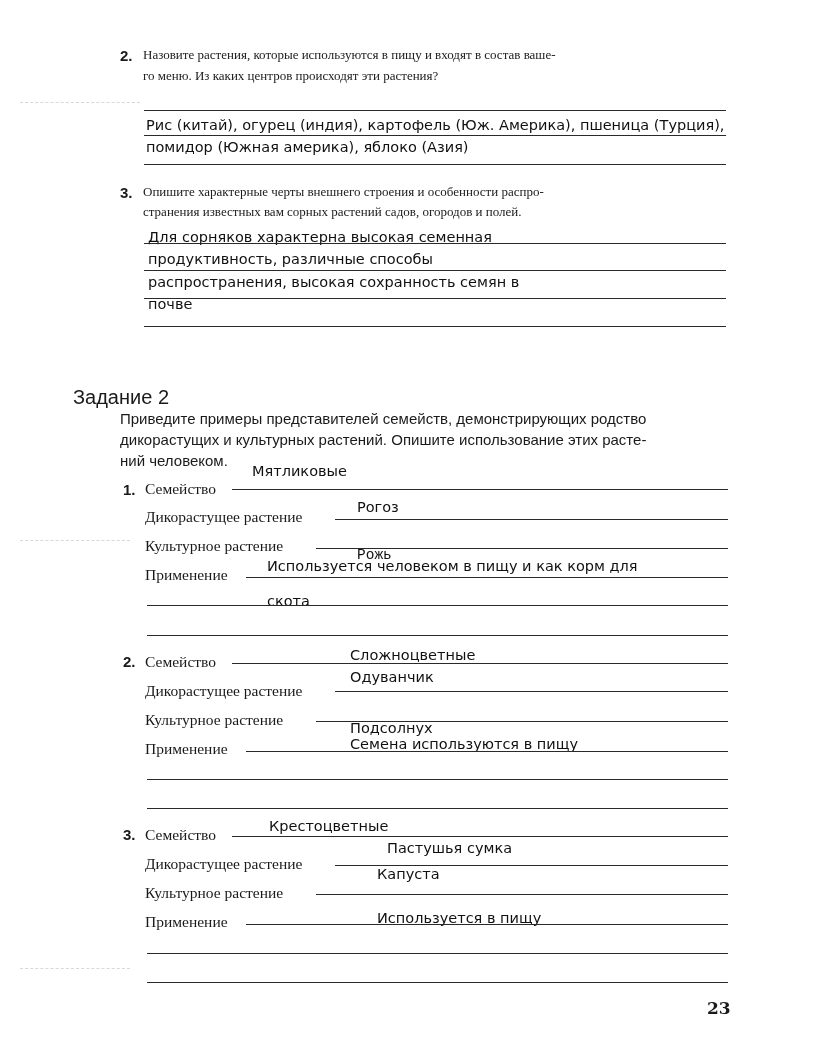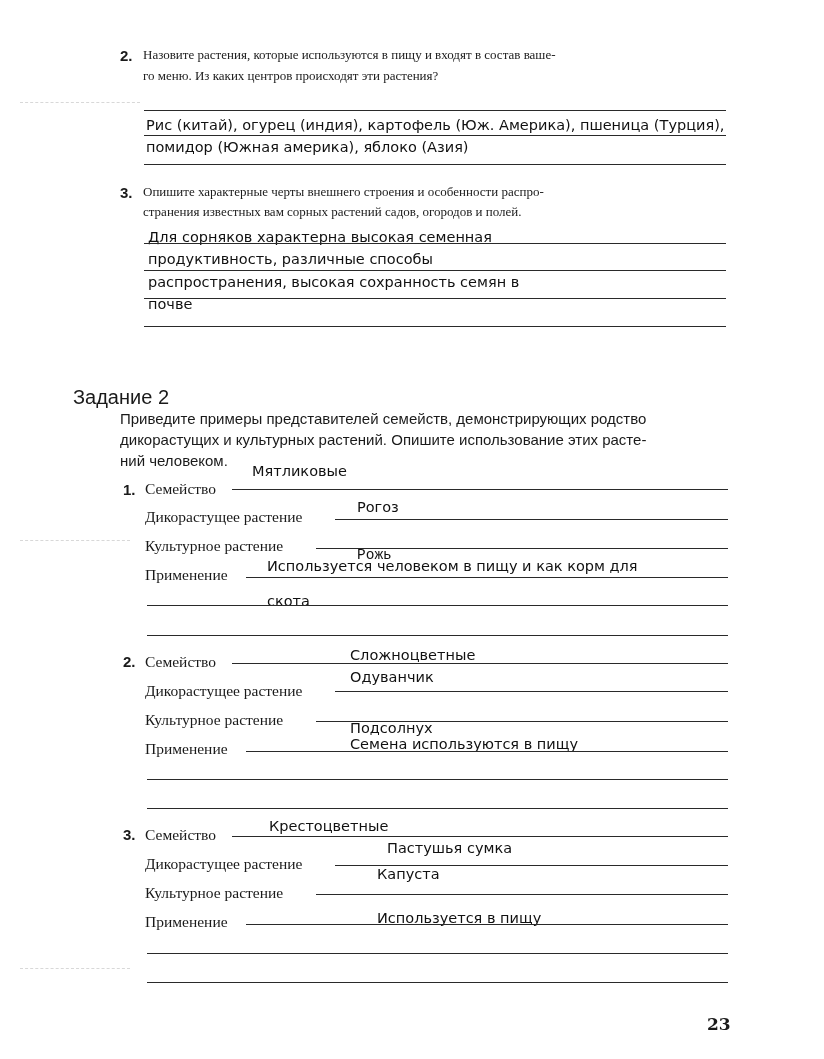--- a/index.html
+++ b/index.html
@@ -5,21 +5,21 @@
   html, body { margin: 0; padding: 0; background: #ffffff; }
   body { width: 824px; height: 1059px; position: relative; overflow: hidden; color: #1a1a1a; }
   .abs { position: absolute; }
   .line { position: absolute; height: 0; border-top: 1.3px solid #2a2a2a; }
   .qnum { font-family: "Liberation Sans", sans-serif; font-weight: bold; font-size: 15px; }
   .qtext { font-family: "Liberation Serif", serif; font-size: 13px; line-height: 21px; }
   .ans { font-family: "DejaVu Sans", sans-serif; font-size: 14.5px; color: #111; white-space: nowrap; }
   .label { font-family: "Liberation Serif", serif; font-size: 15.5px; white-space: nowrap; }
   .heading { font-family: "Liberation Sans", sans-serif; font-size: 20px; font-weight: normal; }
   .intro { font-family: "Liberation Sans", sans-serif; font-size: 15px; line-height: 21px; }
-  .pagenum { font-family: "DejaVu Serif", serif; font-size: 17px; font-weight: bold; margin-top: 16px; }
+  .pagenum { font-family: "DejaVu Serif", serif; font-size: 17px; font-weight: bold; }
   .ghost { position:absolute; border-top:1px dashed #d8d8d8; height:0; }
 </style>
 </head>
 <body>
 
 <div class="ghost" style="left:20px; top:102px; width:120px;"></div>
 <div class="ghost" style="left:20px; top:540px; width:110px;"></div>
 <div class="ghost" style="left:20px; top:968px; width:110px;"></div>
 
 <div>

